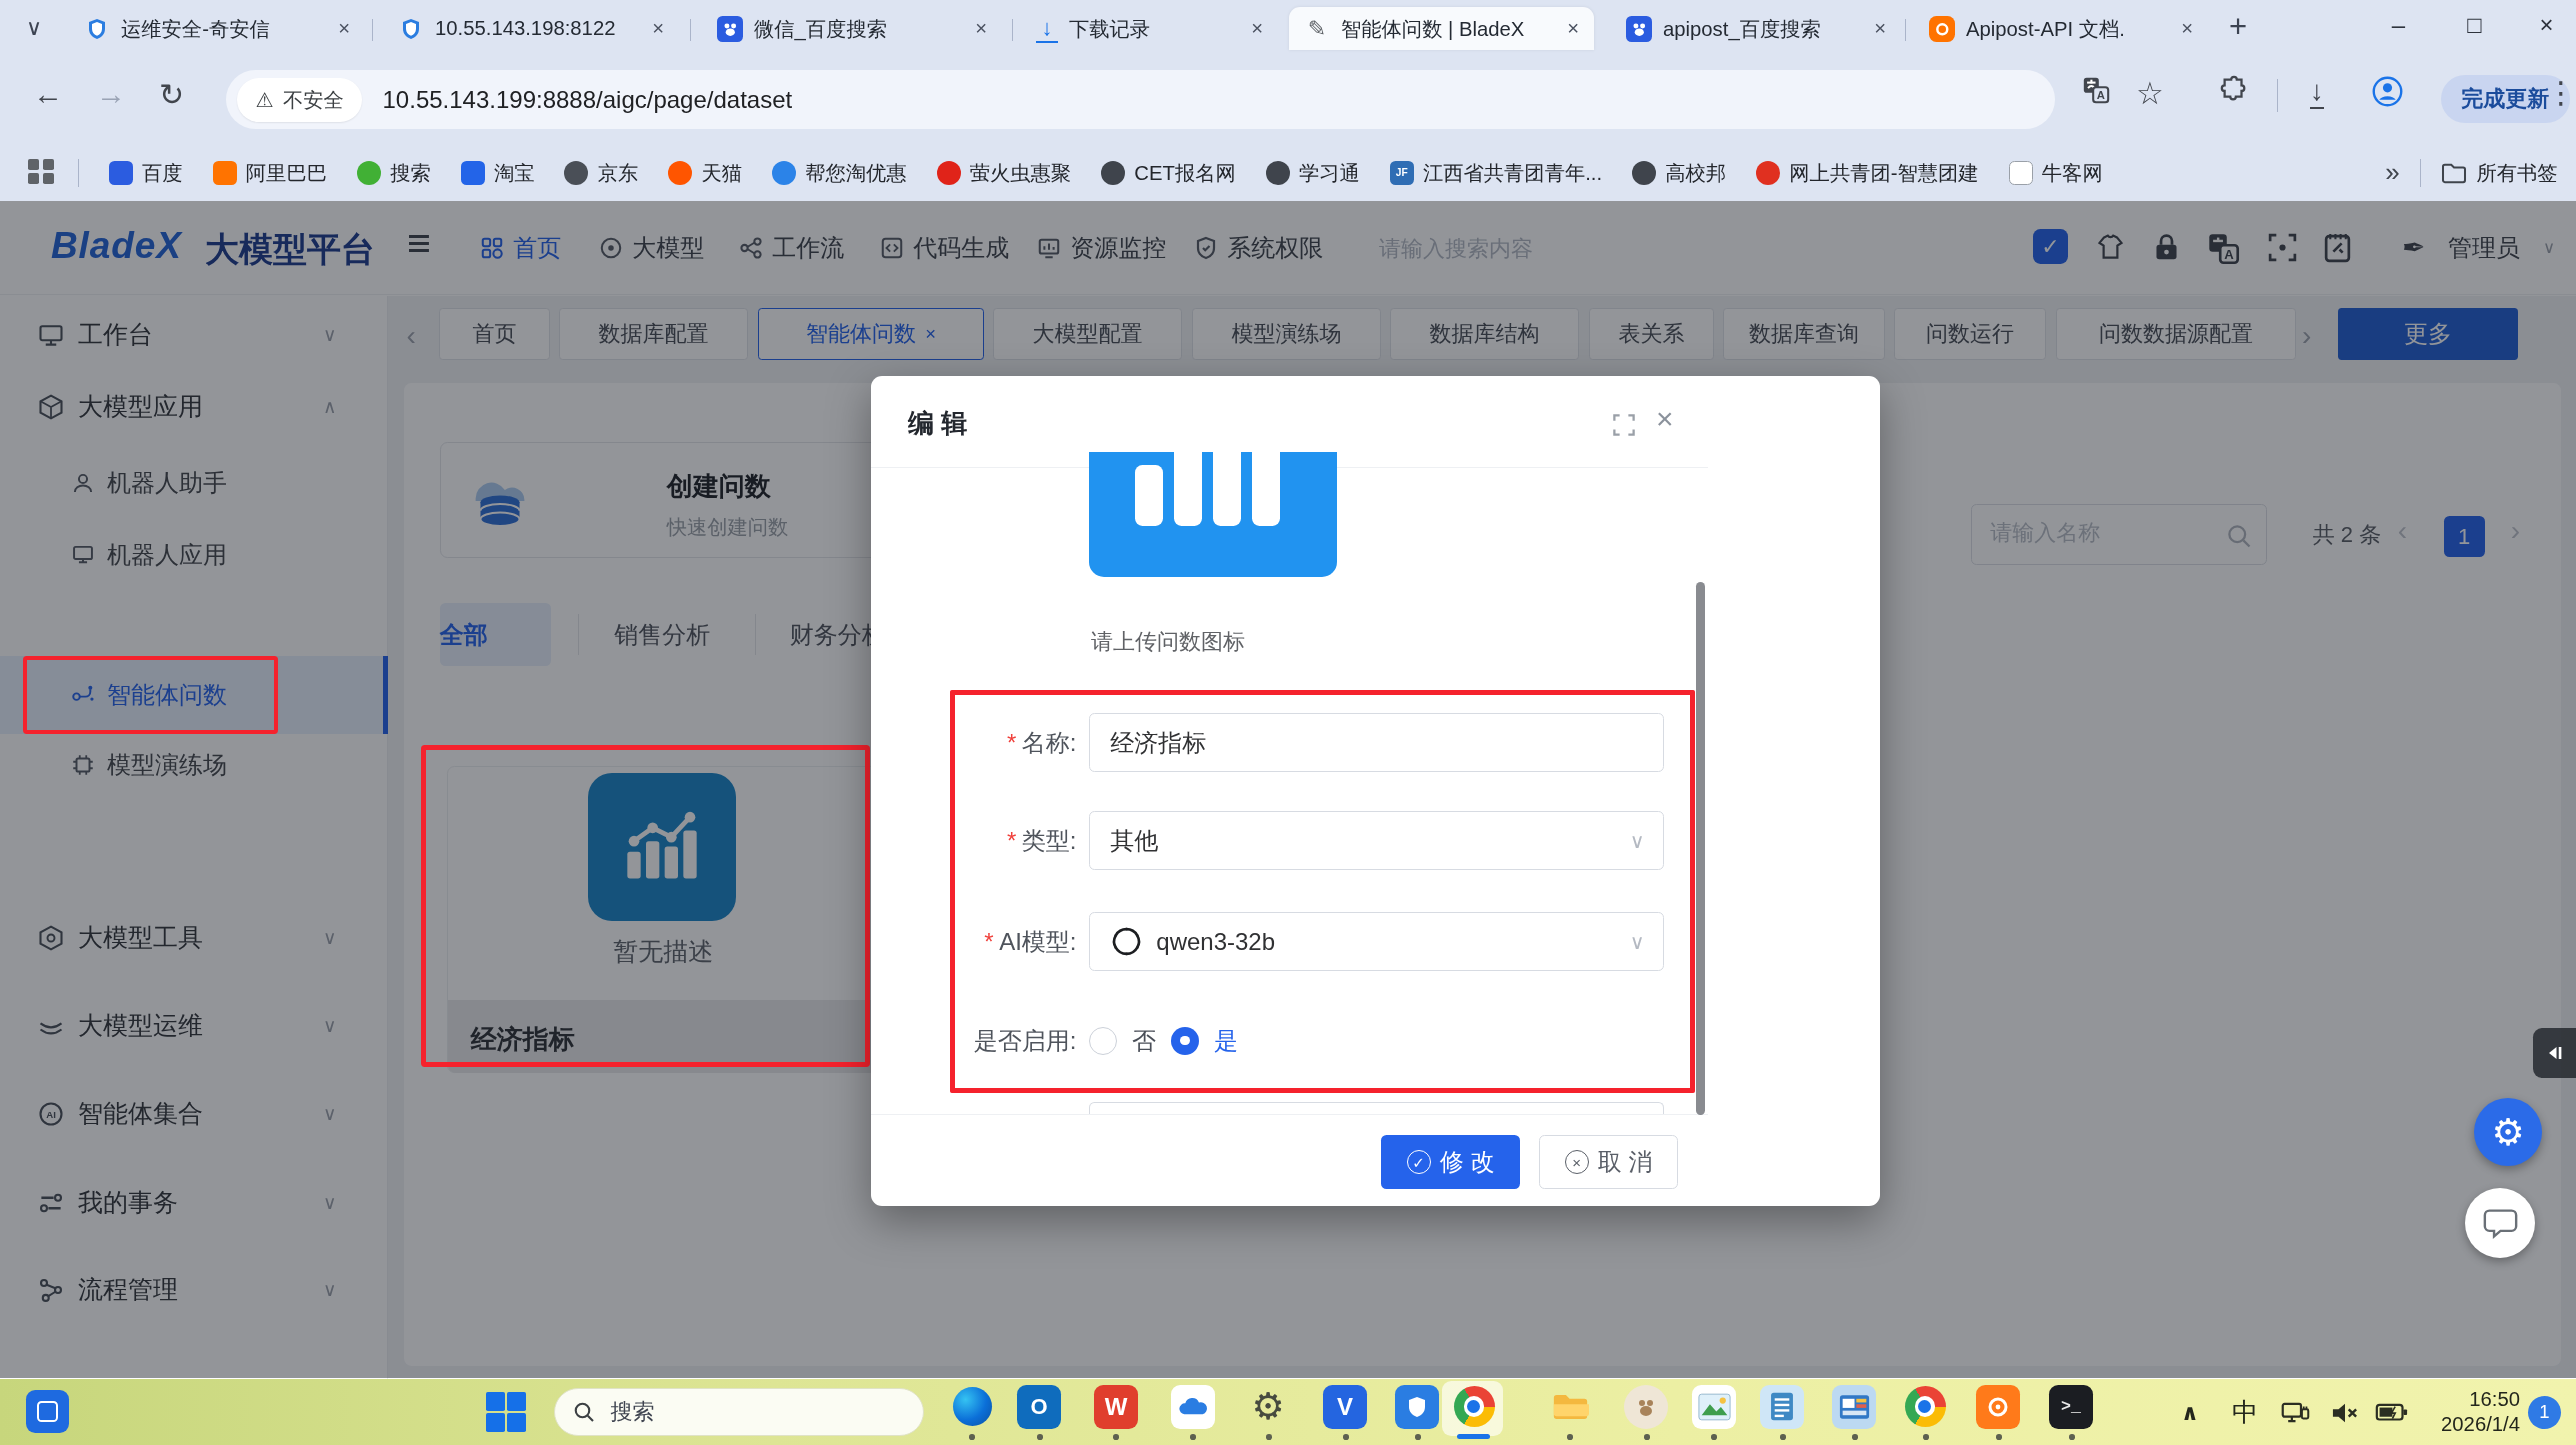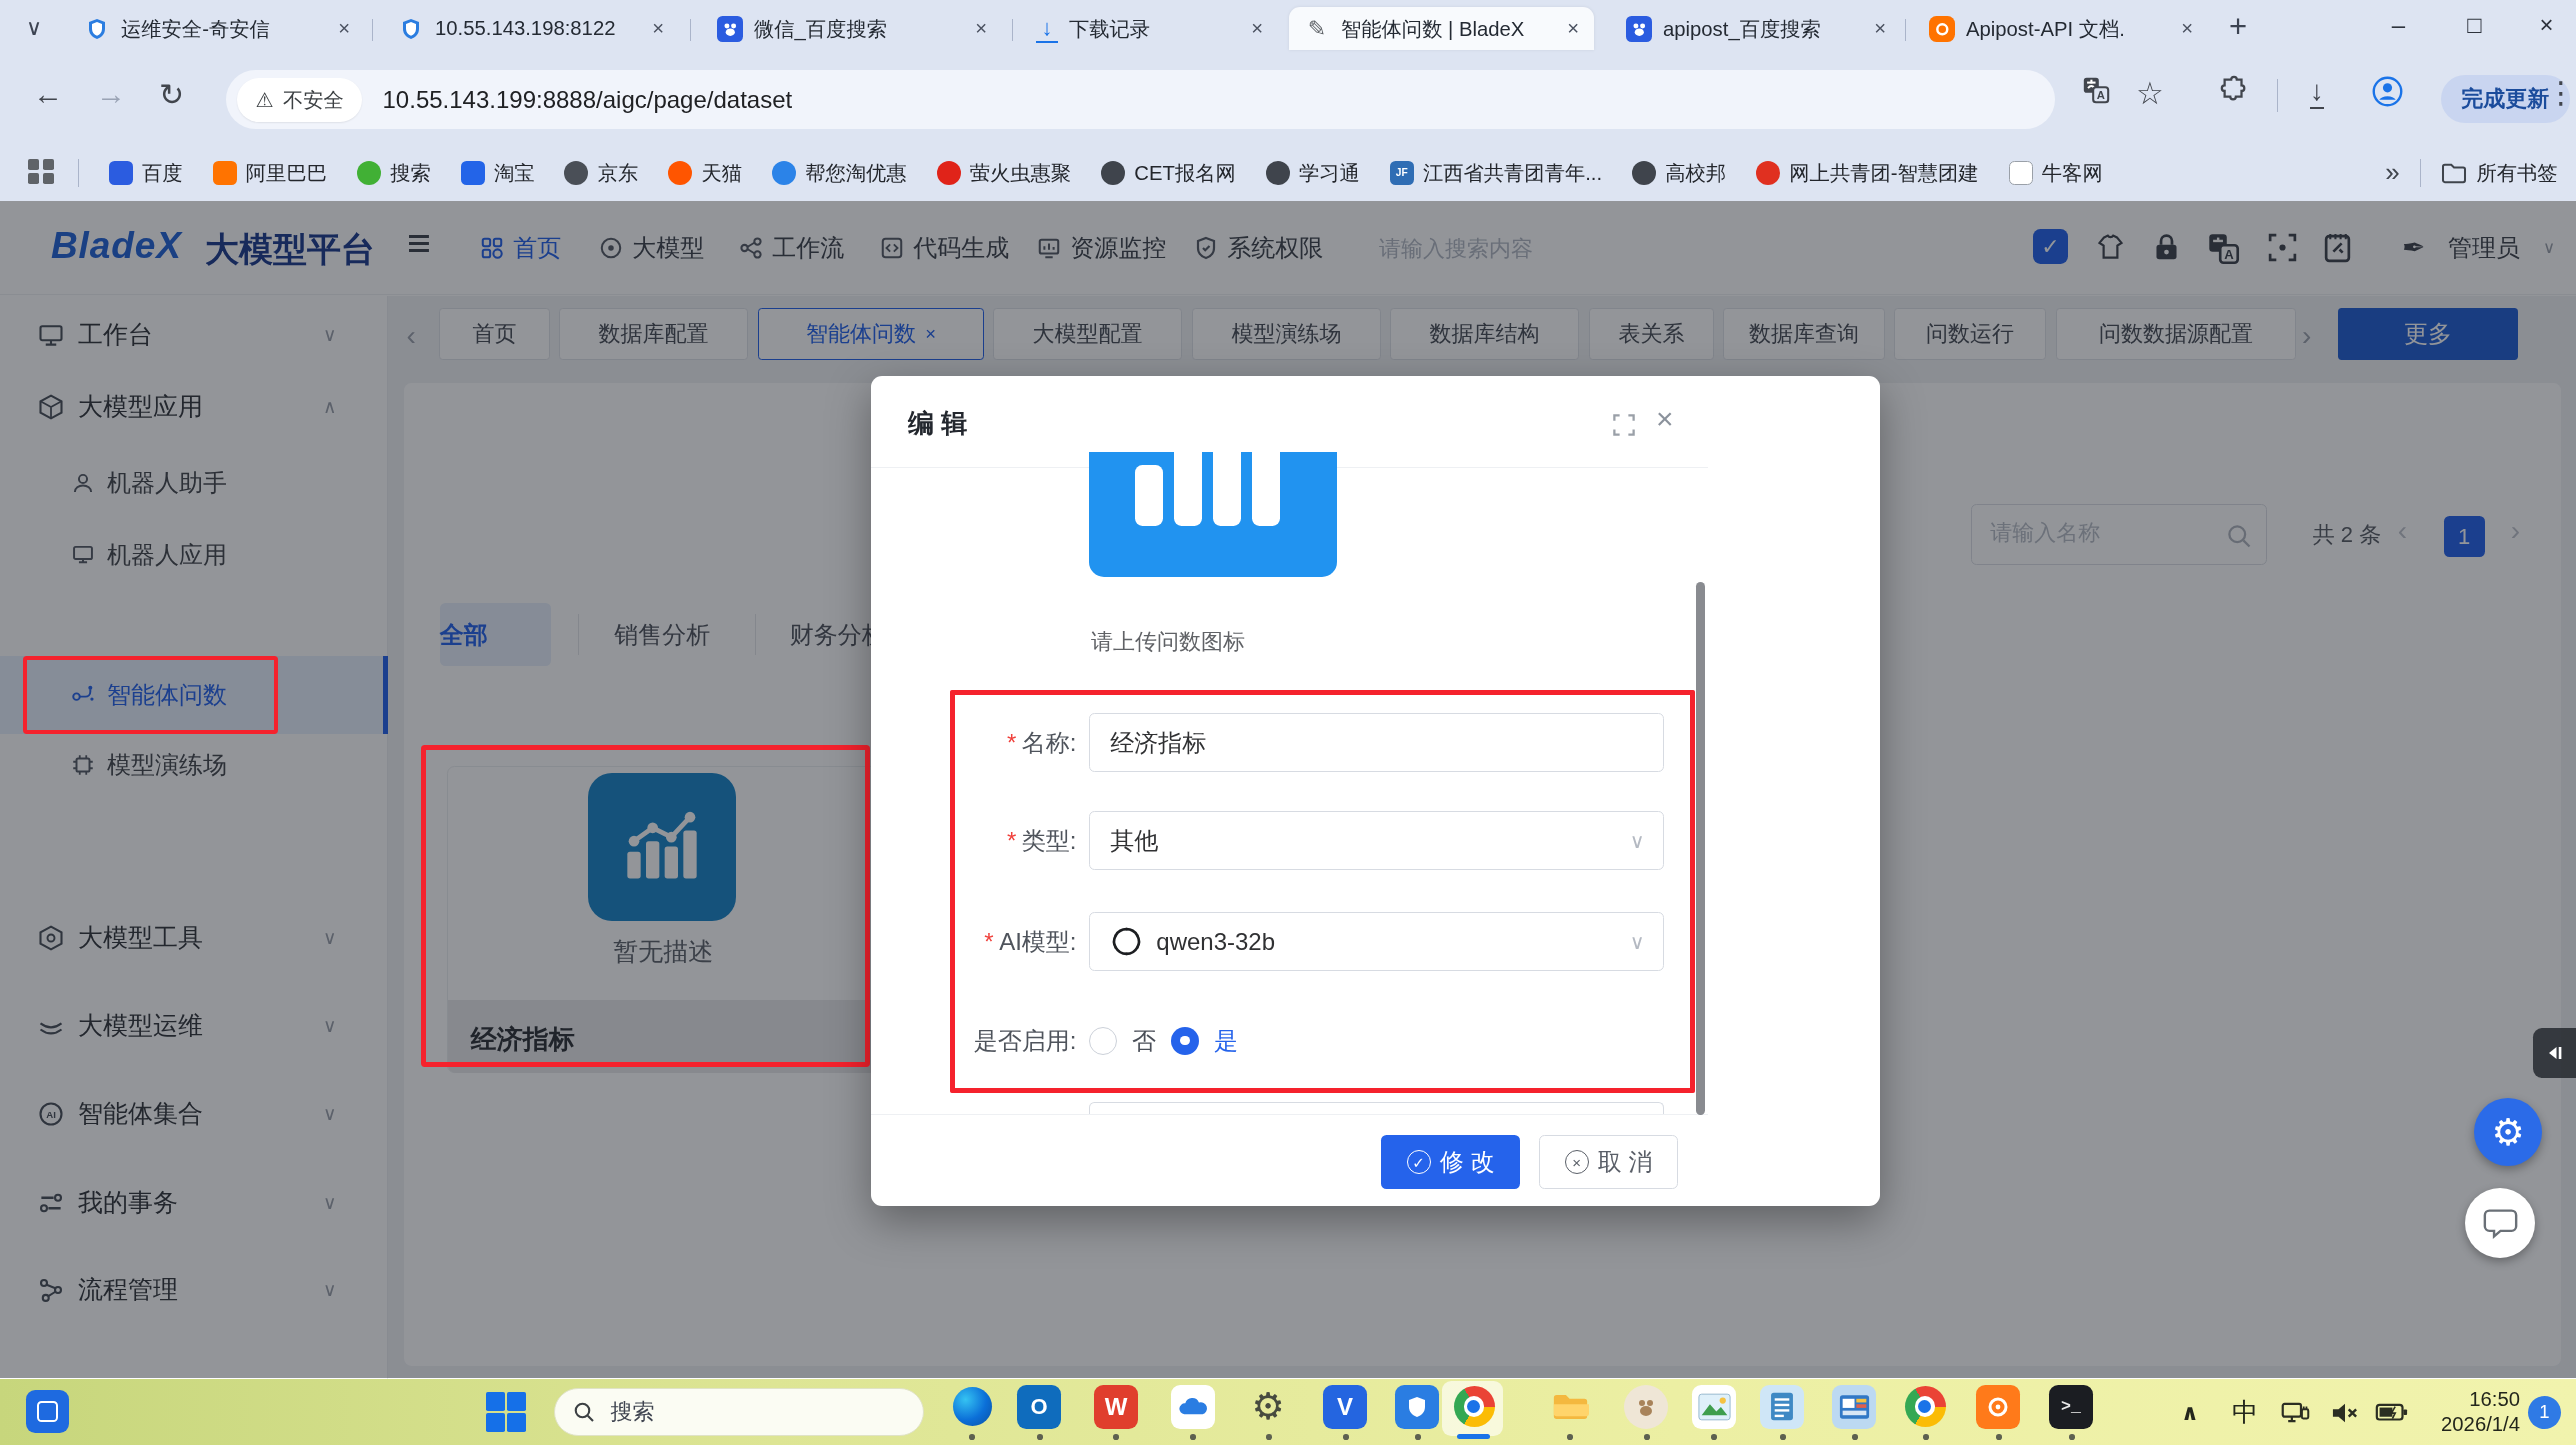--- a/index.html
+++ b/index.html
@@ -563,20 +563,32 @@
       <span>问数数据源配置</span>
     </div>
   <span class="pt-chev" style="left:1914px">›</span>
   <div id="pt-more">
       <span>更多</span>
     </div>
 </div>
 
 <div id="main" class="abs">
   <div id="panel">
+    <div id="create-card">
+      <svg width="78" height="78" viewBox="0 0 64 64" style="position:absolute;left:20.3px;top:18.5px">
+        <path d="M12 30 a13 13 0 0 1 24-7 10 10 0 0 1 16 8 l0 1 H12 z" fill="#aecdf0"></path>
+        <ellipse cx="32" cy="33" rx="16" ry="5.5" fill="#2e6fd6"></ellipse>
+        <rect x="16" y="33" width="32" height="7" fill="#2e6fd6"></rect>
+        <ellipse cx="32" cy="40" rx="16" ry="5.5" fill="#2e6fd6" stroke="#fff" stroke-width="1.6"></ellipse>
+        <rect x="16" y="40" width="32" height="7" fill="#2e6fd6"></rect>
+        <ellipse cx="32" cy="47" rx="16" ry="5.5" fill="#2e6fd6" stroke="#fff" stroke-width="1.6"></ellipse>
+      </svg>
+      <span id="cc-title">创建问数</span>
+      <span id="cc-sub">快速创建问数</span>
+    </div>
 
     <div id="ct-search">
       <input placeholder="请输入名称" style="">
       <svg width="28" height="28" viewBox="0 0 32 32" style="position:absolute;right:13px;top:16.6px">
           <circle cx="14" cy="14" r="9" fill="none" stroke="#b0b5bd" stroke-width="2.6"></circle>
           <path d="M21 21 L28 28" stroke="#b0b5bd" stroke-width="2.6"></path>
         </svg>
     </div>
     <span id="ct-total">共 2 条</span>
     <span id="pag-prev">‹</span>

